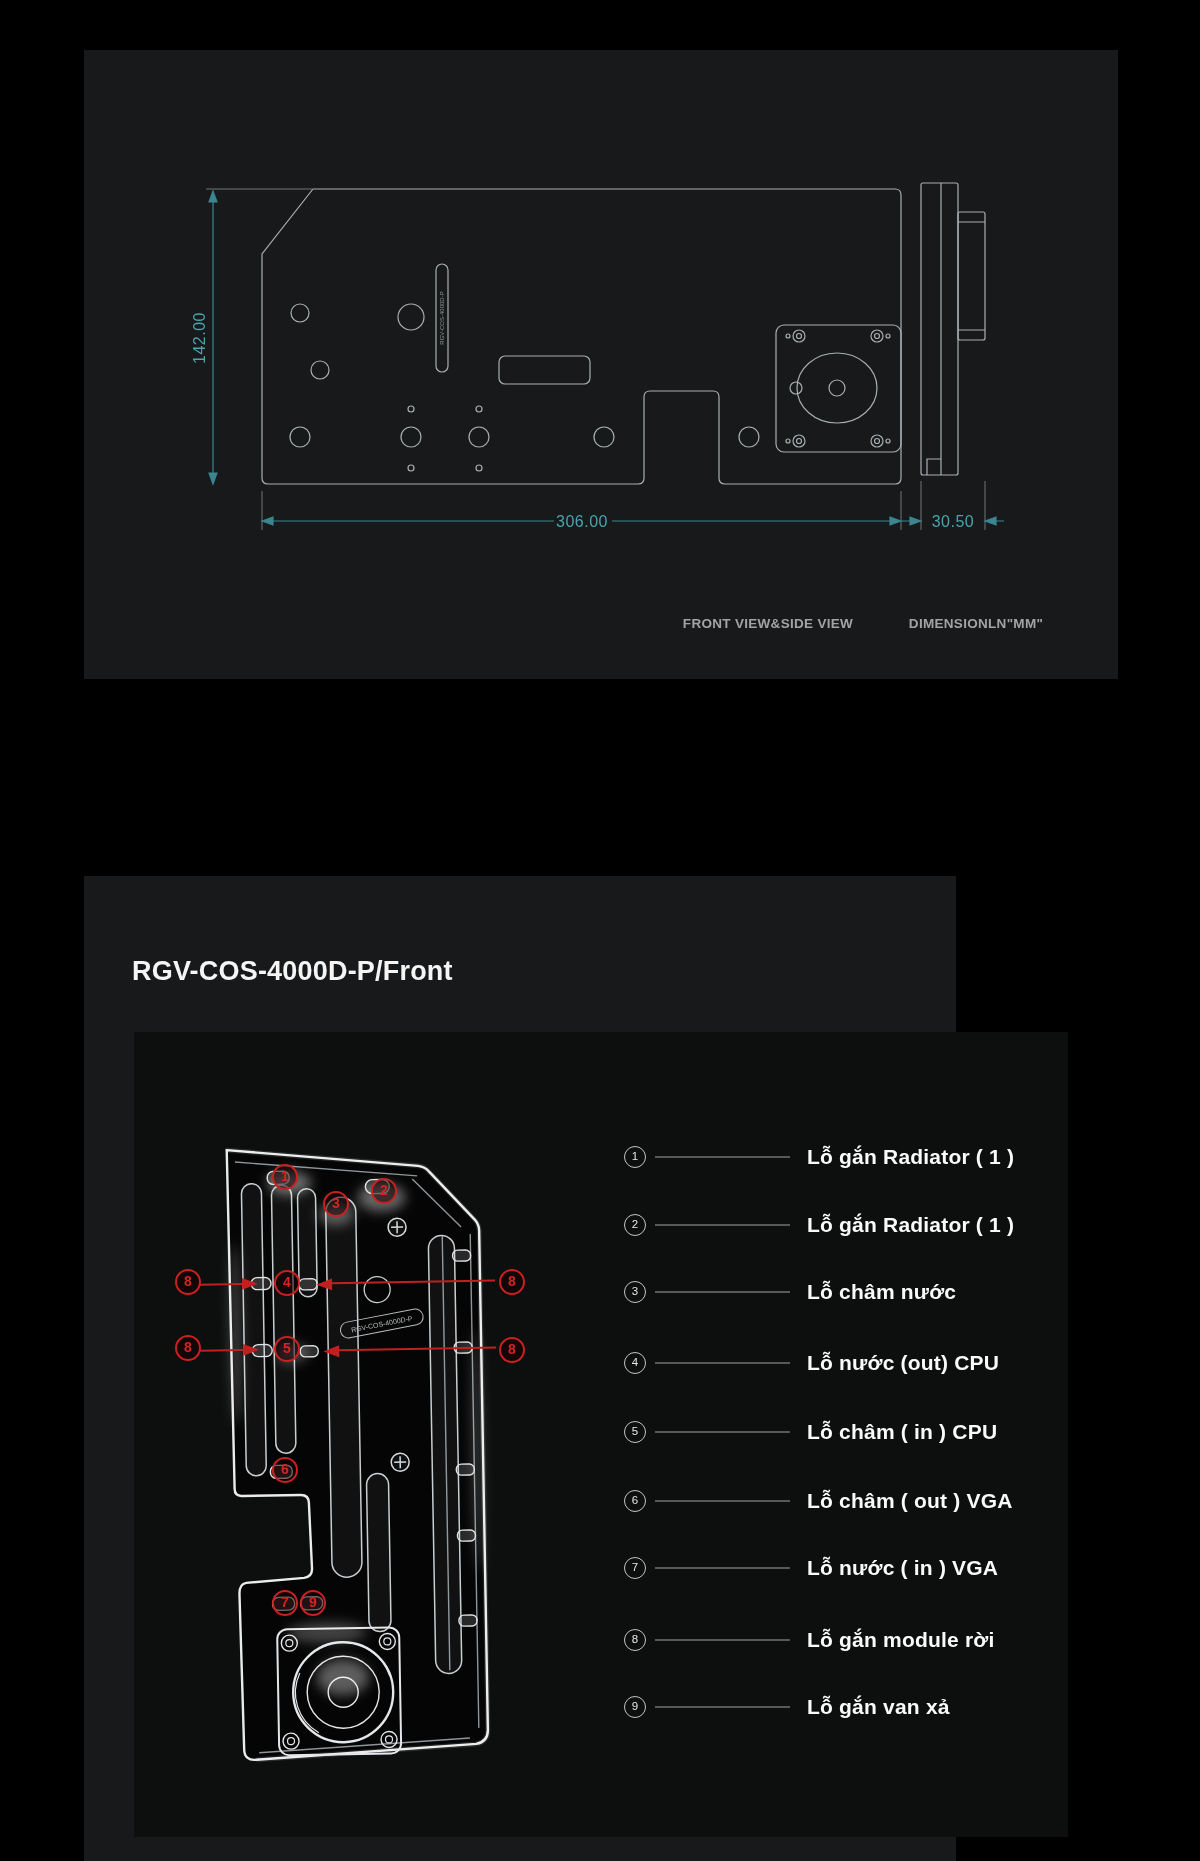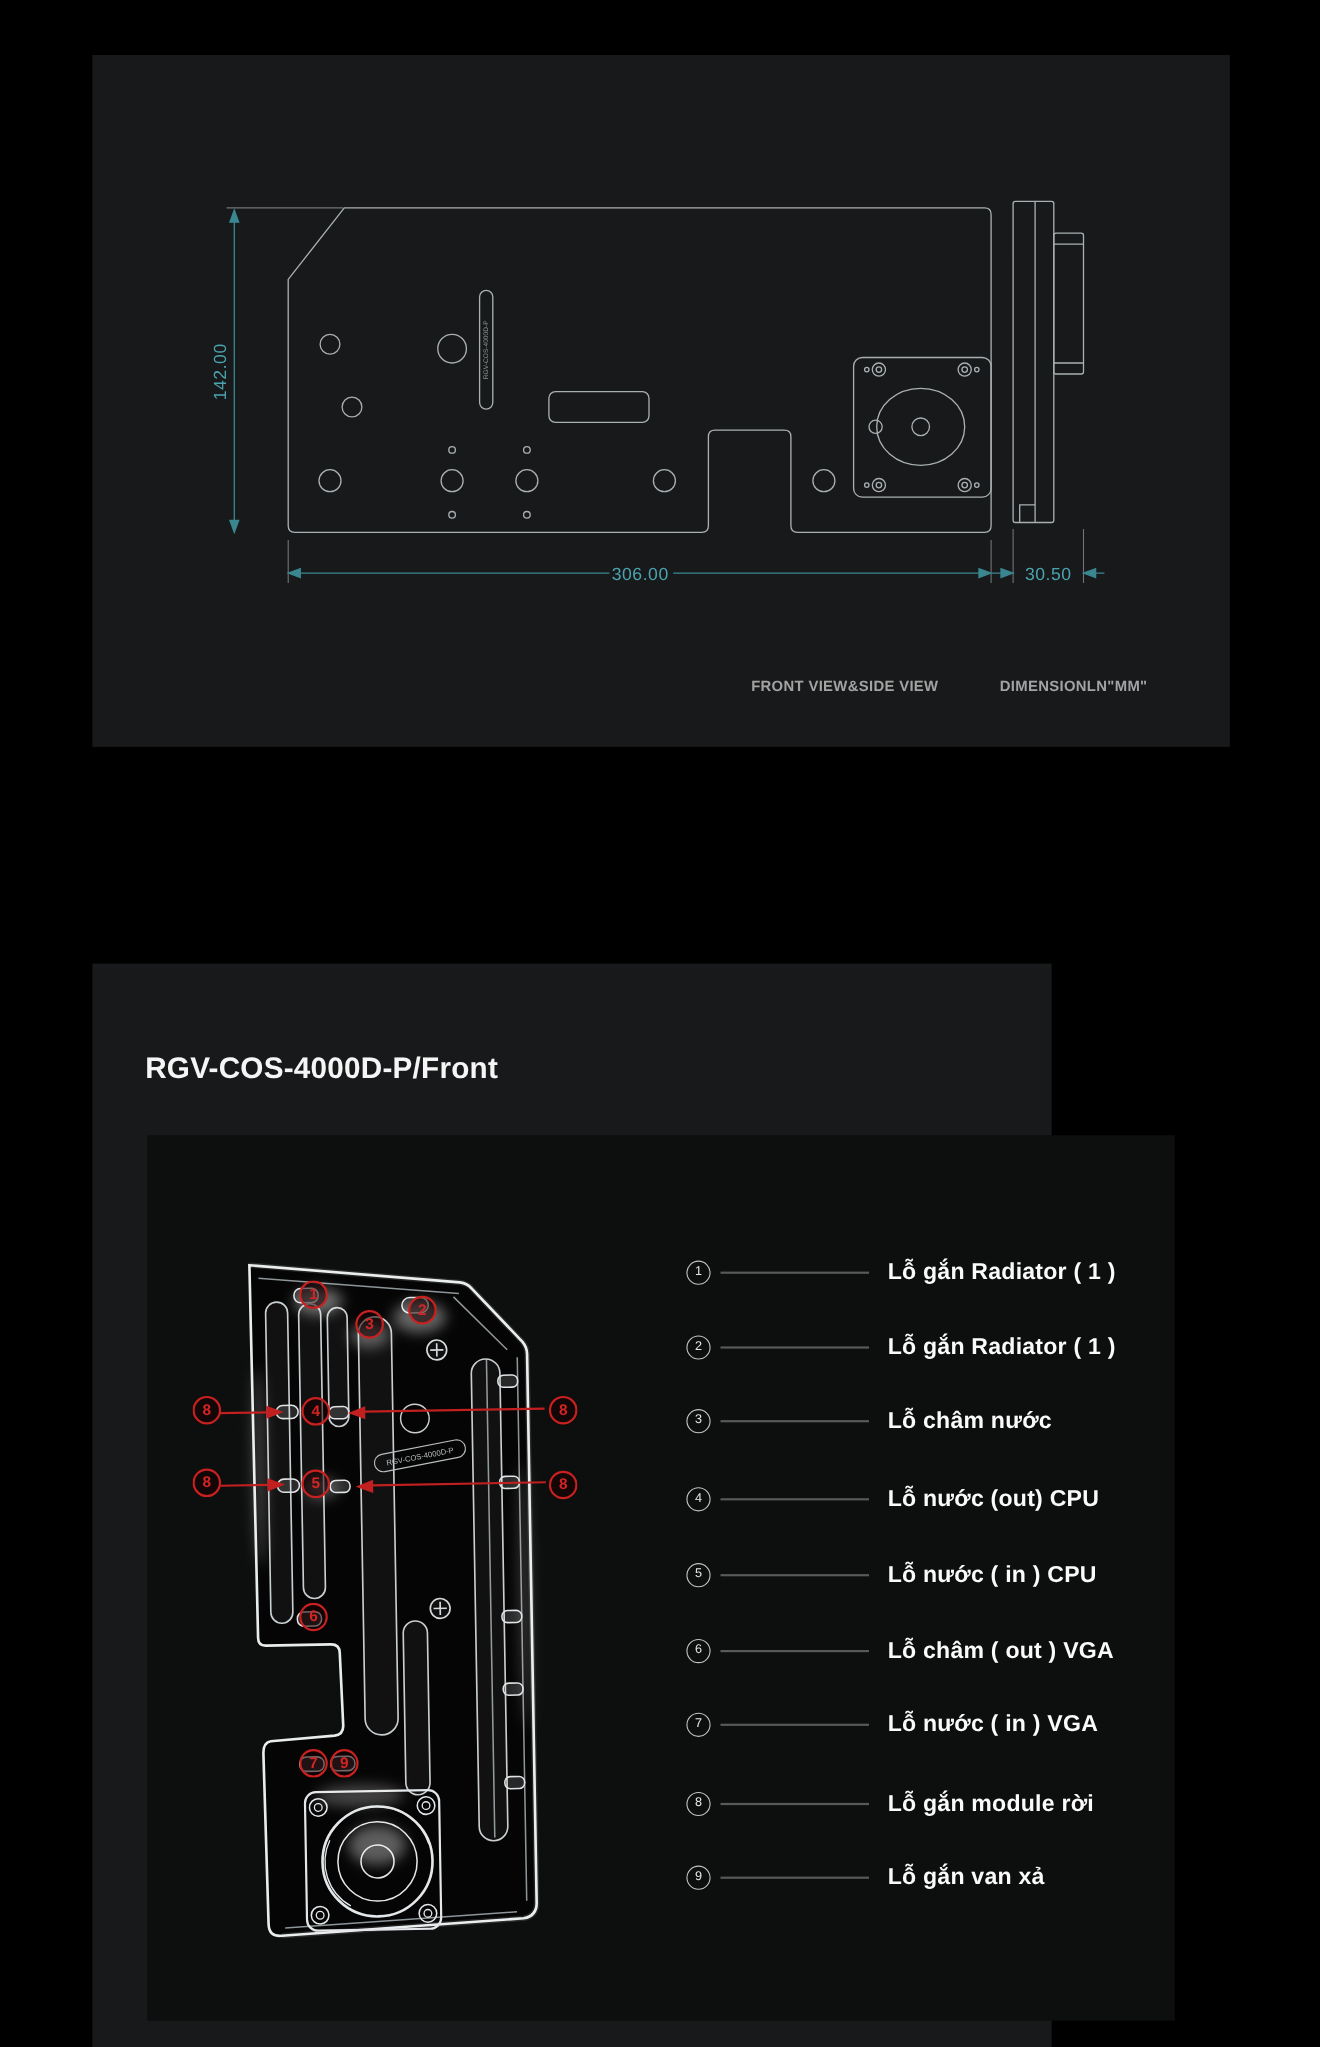--- a/index.html
+++ b/index.html
@@ -236,21 +236,21 @@
         <span class="lg-label">Lỗ châm nước</span>
       </div>
       <div class="lg-row" style="top:316px">
         <span class="lg-num">4</span>
         <span class="lg-line"></span>
         <span class="lg-label">Lỗ nước (out) CPU</span>
       </div>
       <div class="lg-row" style="top:385px">
         <span class="lg-num">5</span>
         <span class="lg-line"></span>
-        <span class="lg-label">Lỗ nước ( in ) CPU</span>
+        <span class="lg-label">Lỗ châm ( in ) CPU</span>
       </div>
       <div class="lg-row" style="top:454px">
         <span class="lg-num">6</span>
         <span class="lg-line"></span>
         <span class="lg-label">Lỗ châm ( out ) VGA</span>
       </div>
       <div class="lg-row" style="top:521px">
         <span class="lg-num">7</span>
         <span class="lg-line"></span>
         <span class="lg-label">Lỗ nước ( in ) VGA</span>

